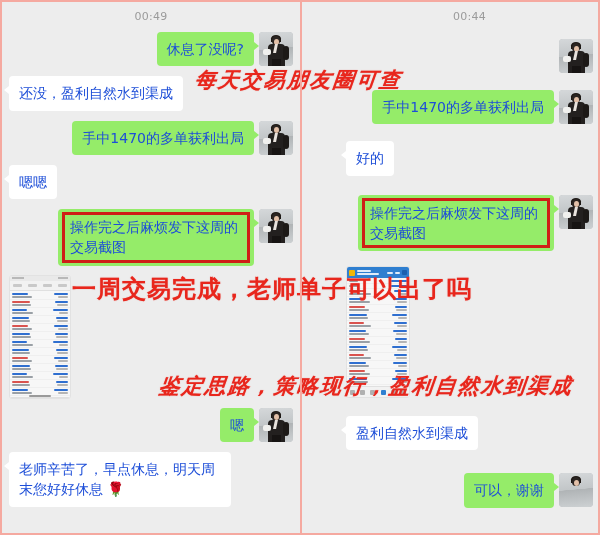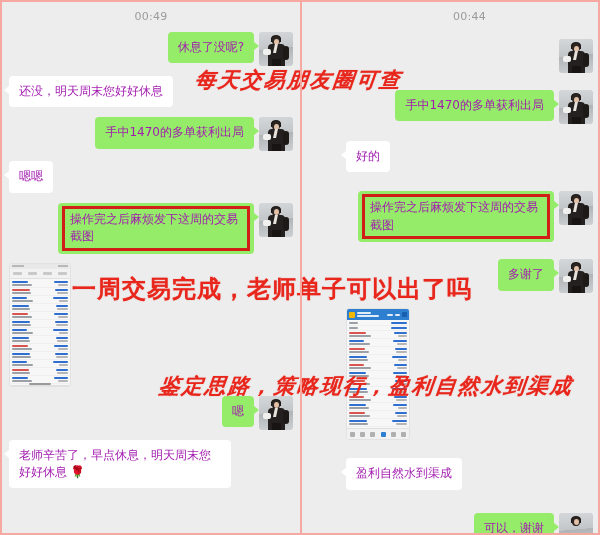--- a/index.html
+++ b/index.html
@@ -65,23 +65,23 @@
   .avatar .lapelL{position:absolute;left:15px;top:12px;width:3px;height:9px;background:#e9e3de;transform:skewX(-12deg);}
   .avatar .armR{position:absolute;left:24px;top:14px;width:6px;height:14px;background:#1c1917;border-radius:3px;}
   .avatar .hand{position:absolute;left:4px;top:17px;width:8px;height:6px;background:#f0f0ee;border-radius:2px;}
   .avatar .leg{position:absolute;left:13px;top:27px;width:9px;height:7px;background:#171413;}
 
   .bubble{
     position:relative;
     max-width:196px;
     padding:7px 10px;
     border-radius:4px;
-    font-size:12px;
+    font-size:14px;
     line-height:1.45;
-    color:#a21caf;
+    color:#1d4ed8;
     word-break:break-word;
     box-sizing:border-box;
   }
   .bubble.green{background:#95ec69;}
   .bubble.white{background:#ffffff;}
   .bubble.green:after{
     content:"";position:absolute;right:-5px;top:10px;
     width:0;height:0;
     border-top:4px solid transparent;
     border-bottom:4px solid transparent;
@@ -175,21 +175,21 @@
         <div class="face"></div>
           <div class="body"></div>
           <div class="lapelL"></div>
         <div class="armR"></div>
           <div class="hand"></div>
           <div class="leg"></div>
       </div>
     </div>
 
     <div class="row in">
-      <div class="bubble white">还没，明天周末您好好休息</div>
+      <div class="bubble white">还没，盈利自然水到渠成</div>
     </div>
 
     <div class="row out">
       <div class="bubble green">手中1470的多单获利出局</div>
       <div class="avatar">
         <div class="sky"></div>
           <div class="hairback"></div>
           <div class="head"></div>
         <div class="face"></div>
           <div class="body"></div>
@@ -439,34 +439,20 @@
           <div class="head"></div>
         <div class="face"></div>
           <div class="body"></div>
           <div class="lapelL"></div>
         <div class="armR"></div>
           <div class="hand"></div>
           <div class="leg"></div>
       </div>
     </div>
 
-    <div class="row out" style="padding-top:12px">
-      <div class="bubble green">多谢了</div>
-      <div class="avatar">
-        <div class="sky"></div>
-          <div class="hairback"></div>
-          <div class="head"></div>
-        <div class="face"></div>
-          <div class="body"></div>
-          <div class="lapelL"></div>
-        <div class="armR"></div>
-          <div class="hand"></div>
-          <div class="leg"></div>
-      </div>
-    </div>
 
     <div class="shotwrap" style="padding-top:10px">
       <div class="shot blue">
         <div class="hdr-blue">
           <div class="sq"></div>
           <div style="display:flex;flex-direction:column;gap:1px;flex:1">
             <div class="ln" style="width:14px"></div>
               <div class="ln" style="width:22px"></div>
           </div>
           <div class="ln" style="width:6px"></div>

